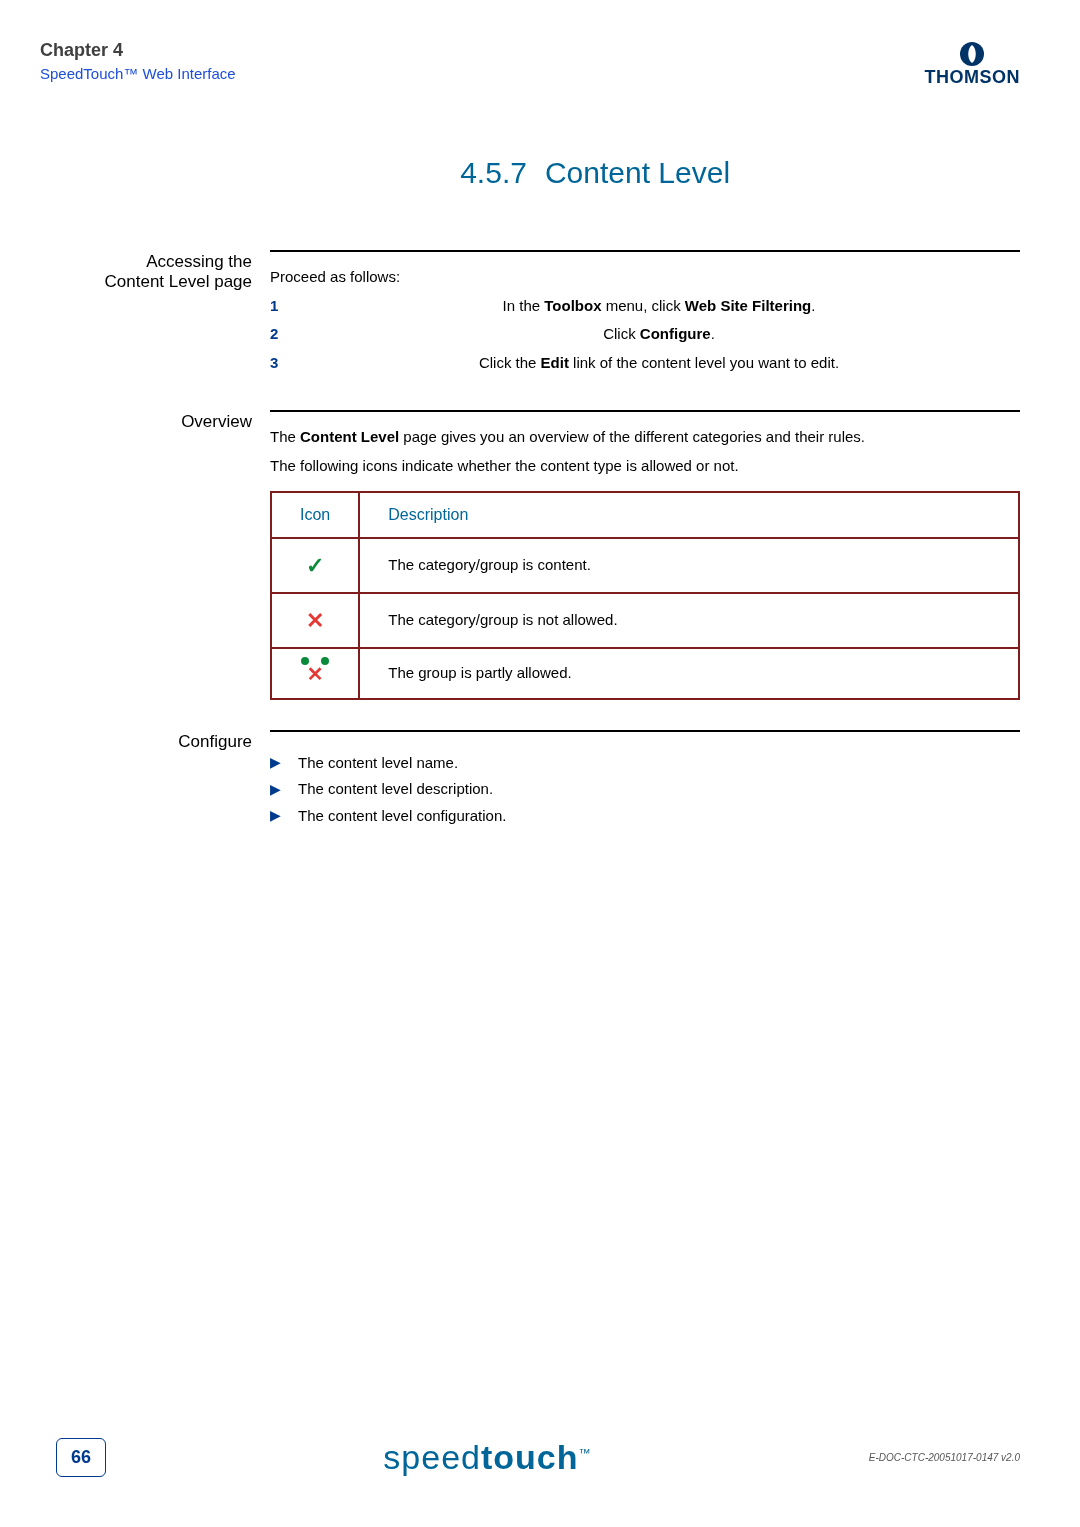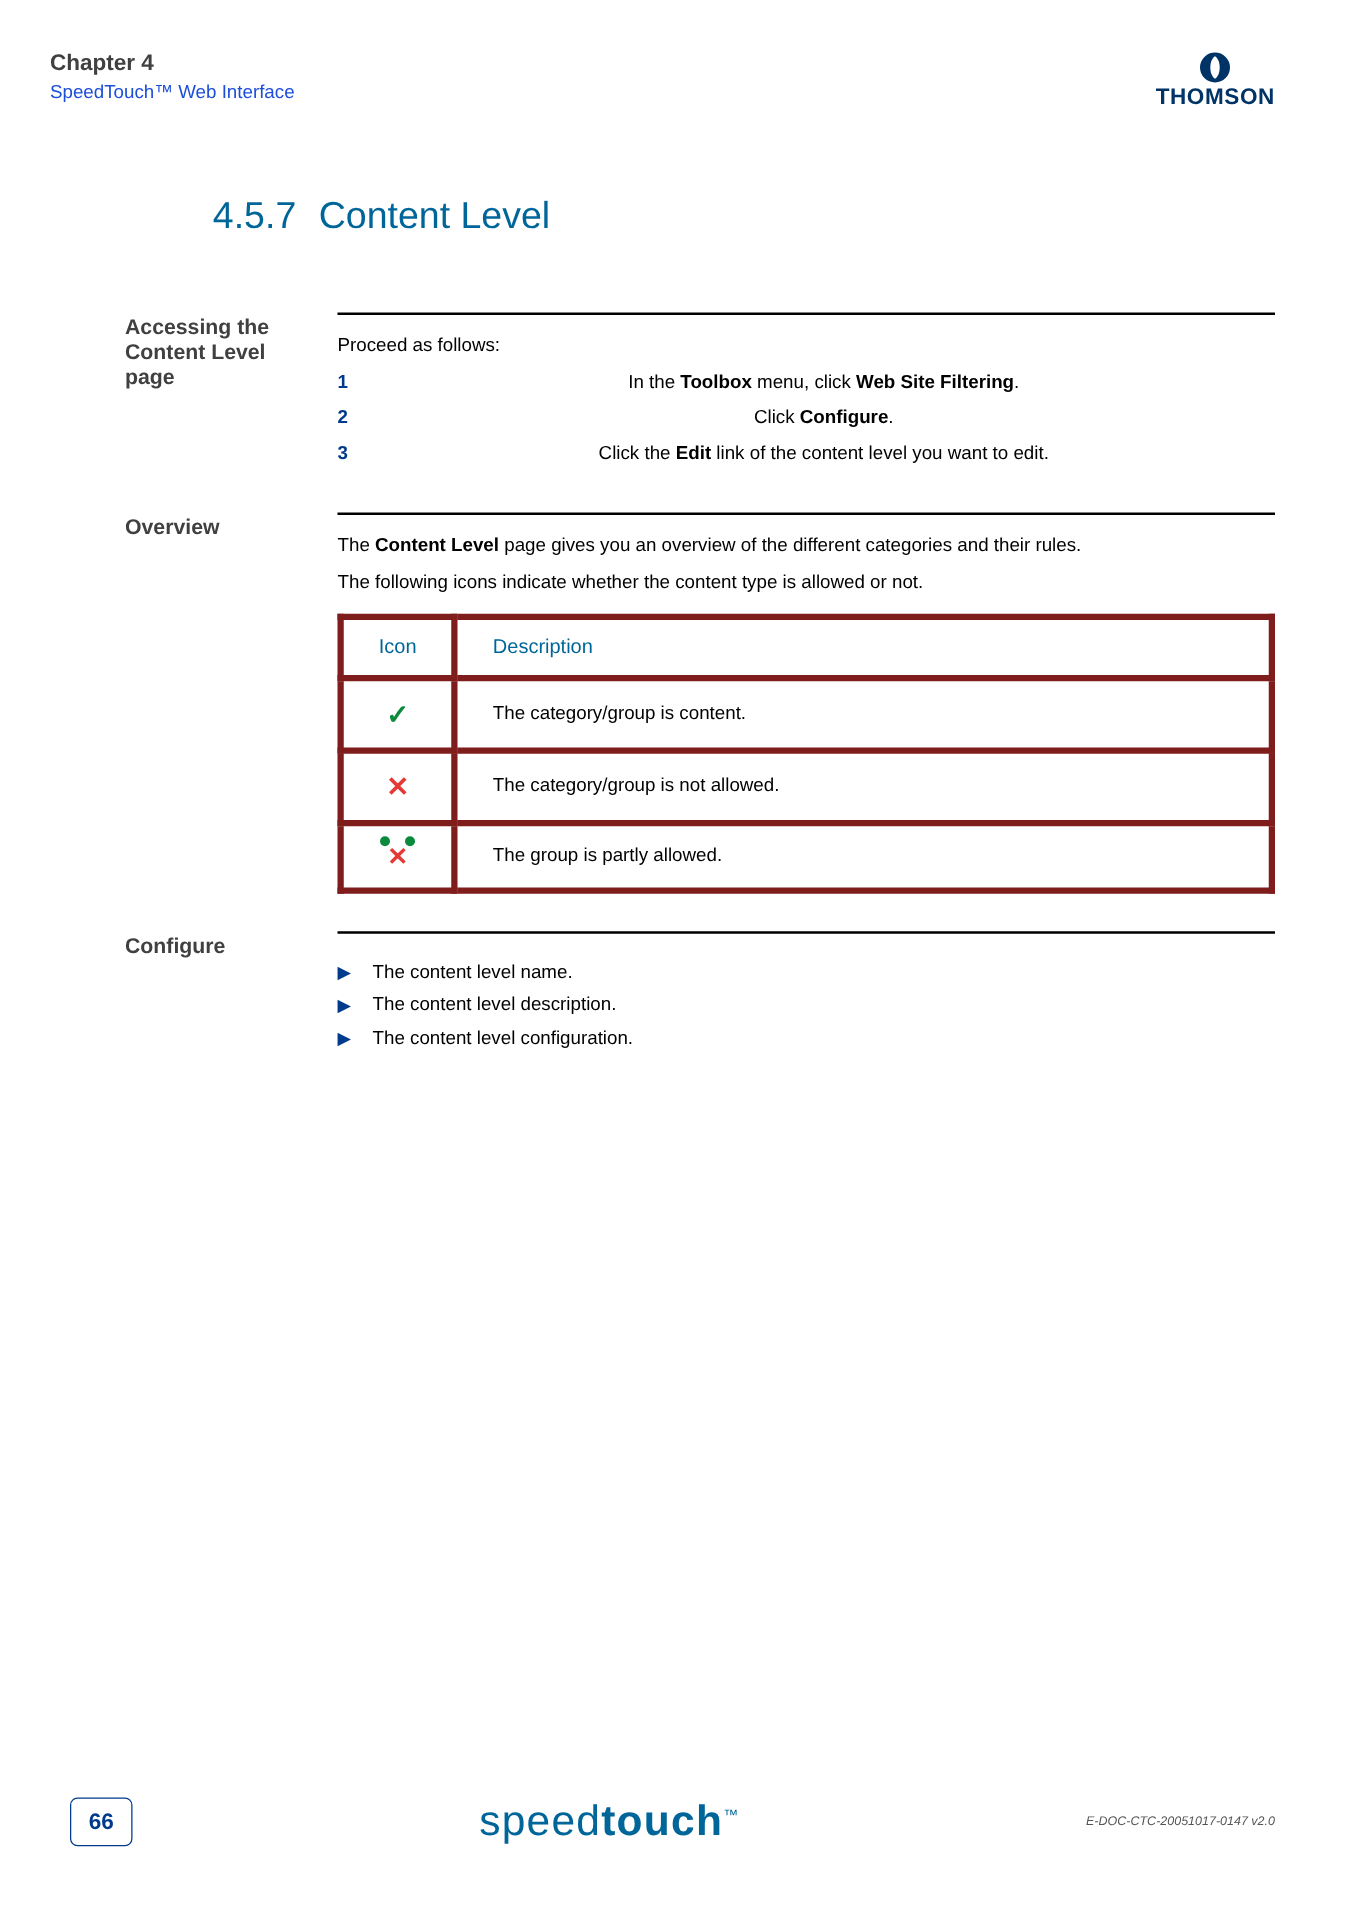--- a/index.html
+++ b/index.html
@@ -44,45 +44,46 @@
     letter-spacing: 0.5px;
   }
   .content {
     margin-top: 70px;
     margin-left: 60px;
   }
   .section-heading-row {
     display: flex;
     align-items: baseline;
     margin-bottom: 60px;
+    justify-content: center;
   }
   .section-num {
     color: #006699;
     font-size: 30px;
     font-weight: 400;
     width: 155px;
     text-align: right;
     padding-right: 18px;
   }
   .section-title {
     color: #006699;
     font-size: 30px;
     font-weight: 400;
   }
   .block {
     display: flex;
     margin-bottom: 30px;
   }
   .block-label {
     width: 170px;
+    text-align: right;
     padding-right: 18px;
-    color: #404040;
+    color: #000000;
     font-size: 17px;
     padding-top: 2px;
-    font-weight: bold;
   }
   .block-body {
     flex: 1;
     border-top: 2px solid #000;
     padding-top: 14px;
     font-size: 15px;
     line-height: 1.5;
   }
   .block-body p { margin-bottom: 6px; }
   .ol { list-style: none; margin-top: 4px; }
@@ -95,21 +96,21 @@
     font-size: 15px;
   }
   .ol-text { flex: 1; text-align: center; }
   .bold-inline { font-weight: bold; }
   .icon-table {
     border-collapse: collapse;
     width: 100%;
     margin-top: 14px;
   }
   .icon-table th, .icon-table td {
-    border: 5px solid #7f1d1d;
+    border: 2px solid #7f1d1d;
     padding: 10px 28px;
     text-align: left;
     vertical-align: middle;
   }
   .icon-table th {
     color: #006699;
     font-weight: normal;
     font-size: 16px;
   }
   .icon-table td:first-child {

